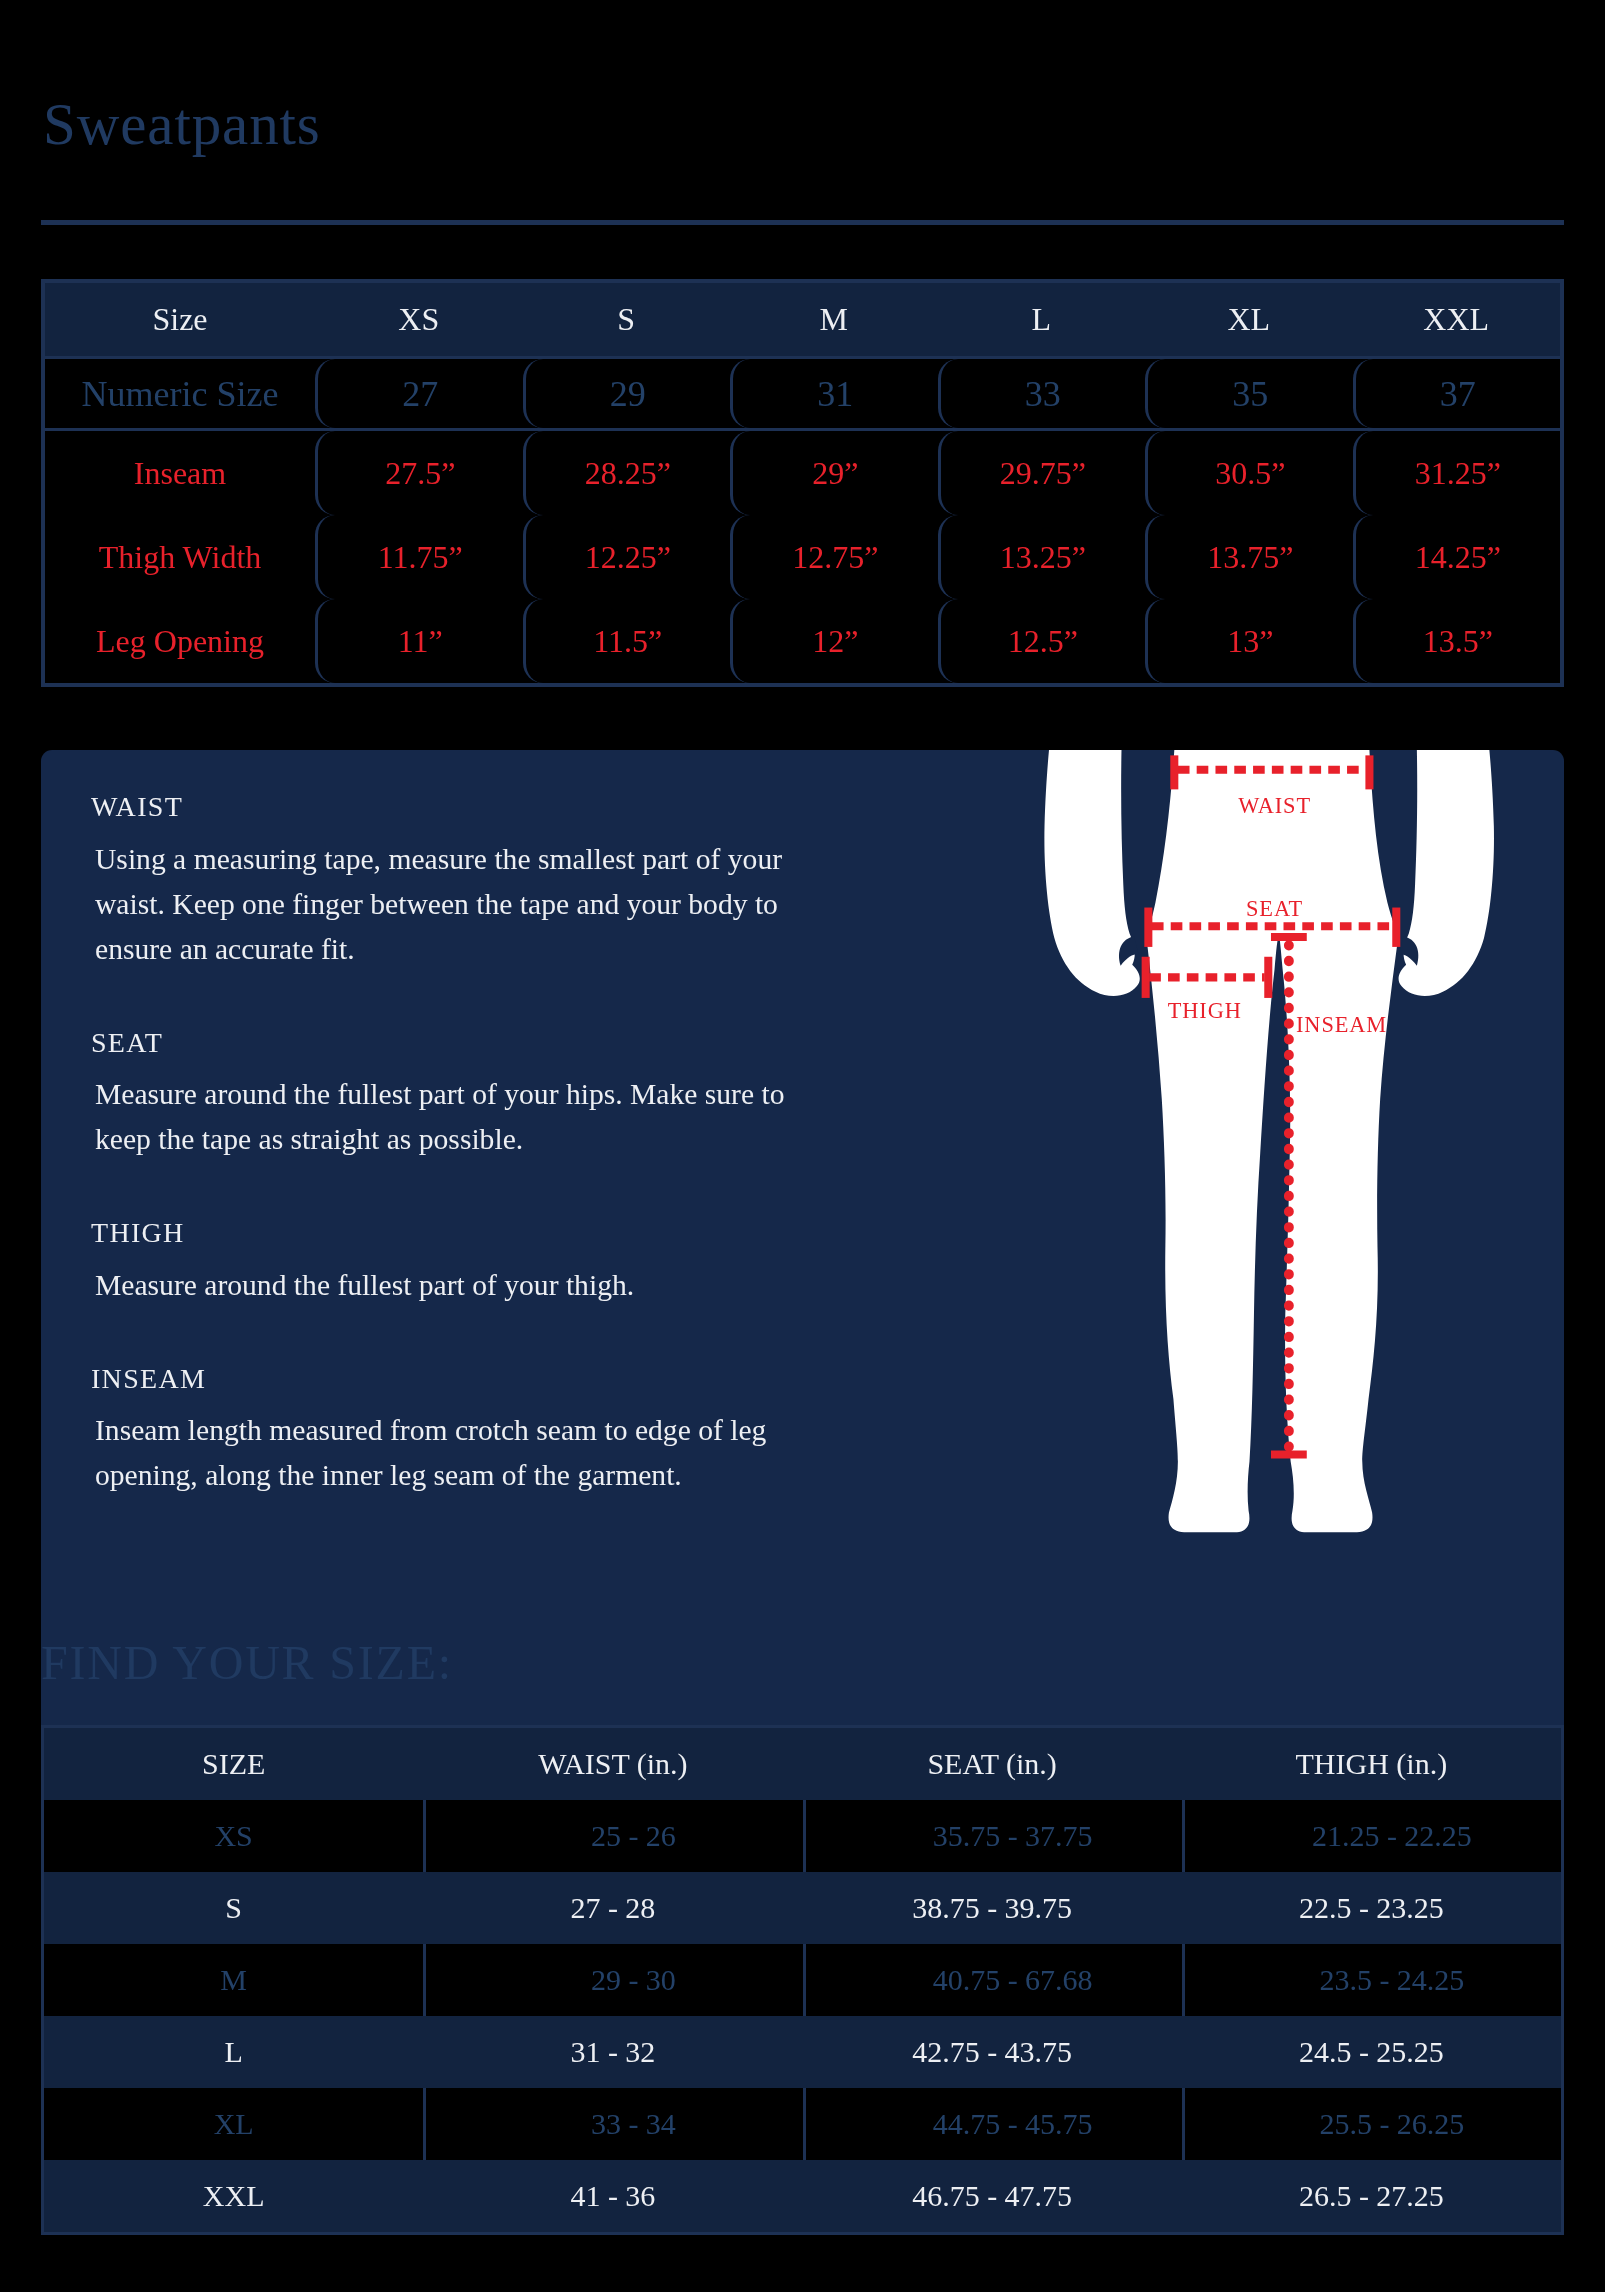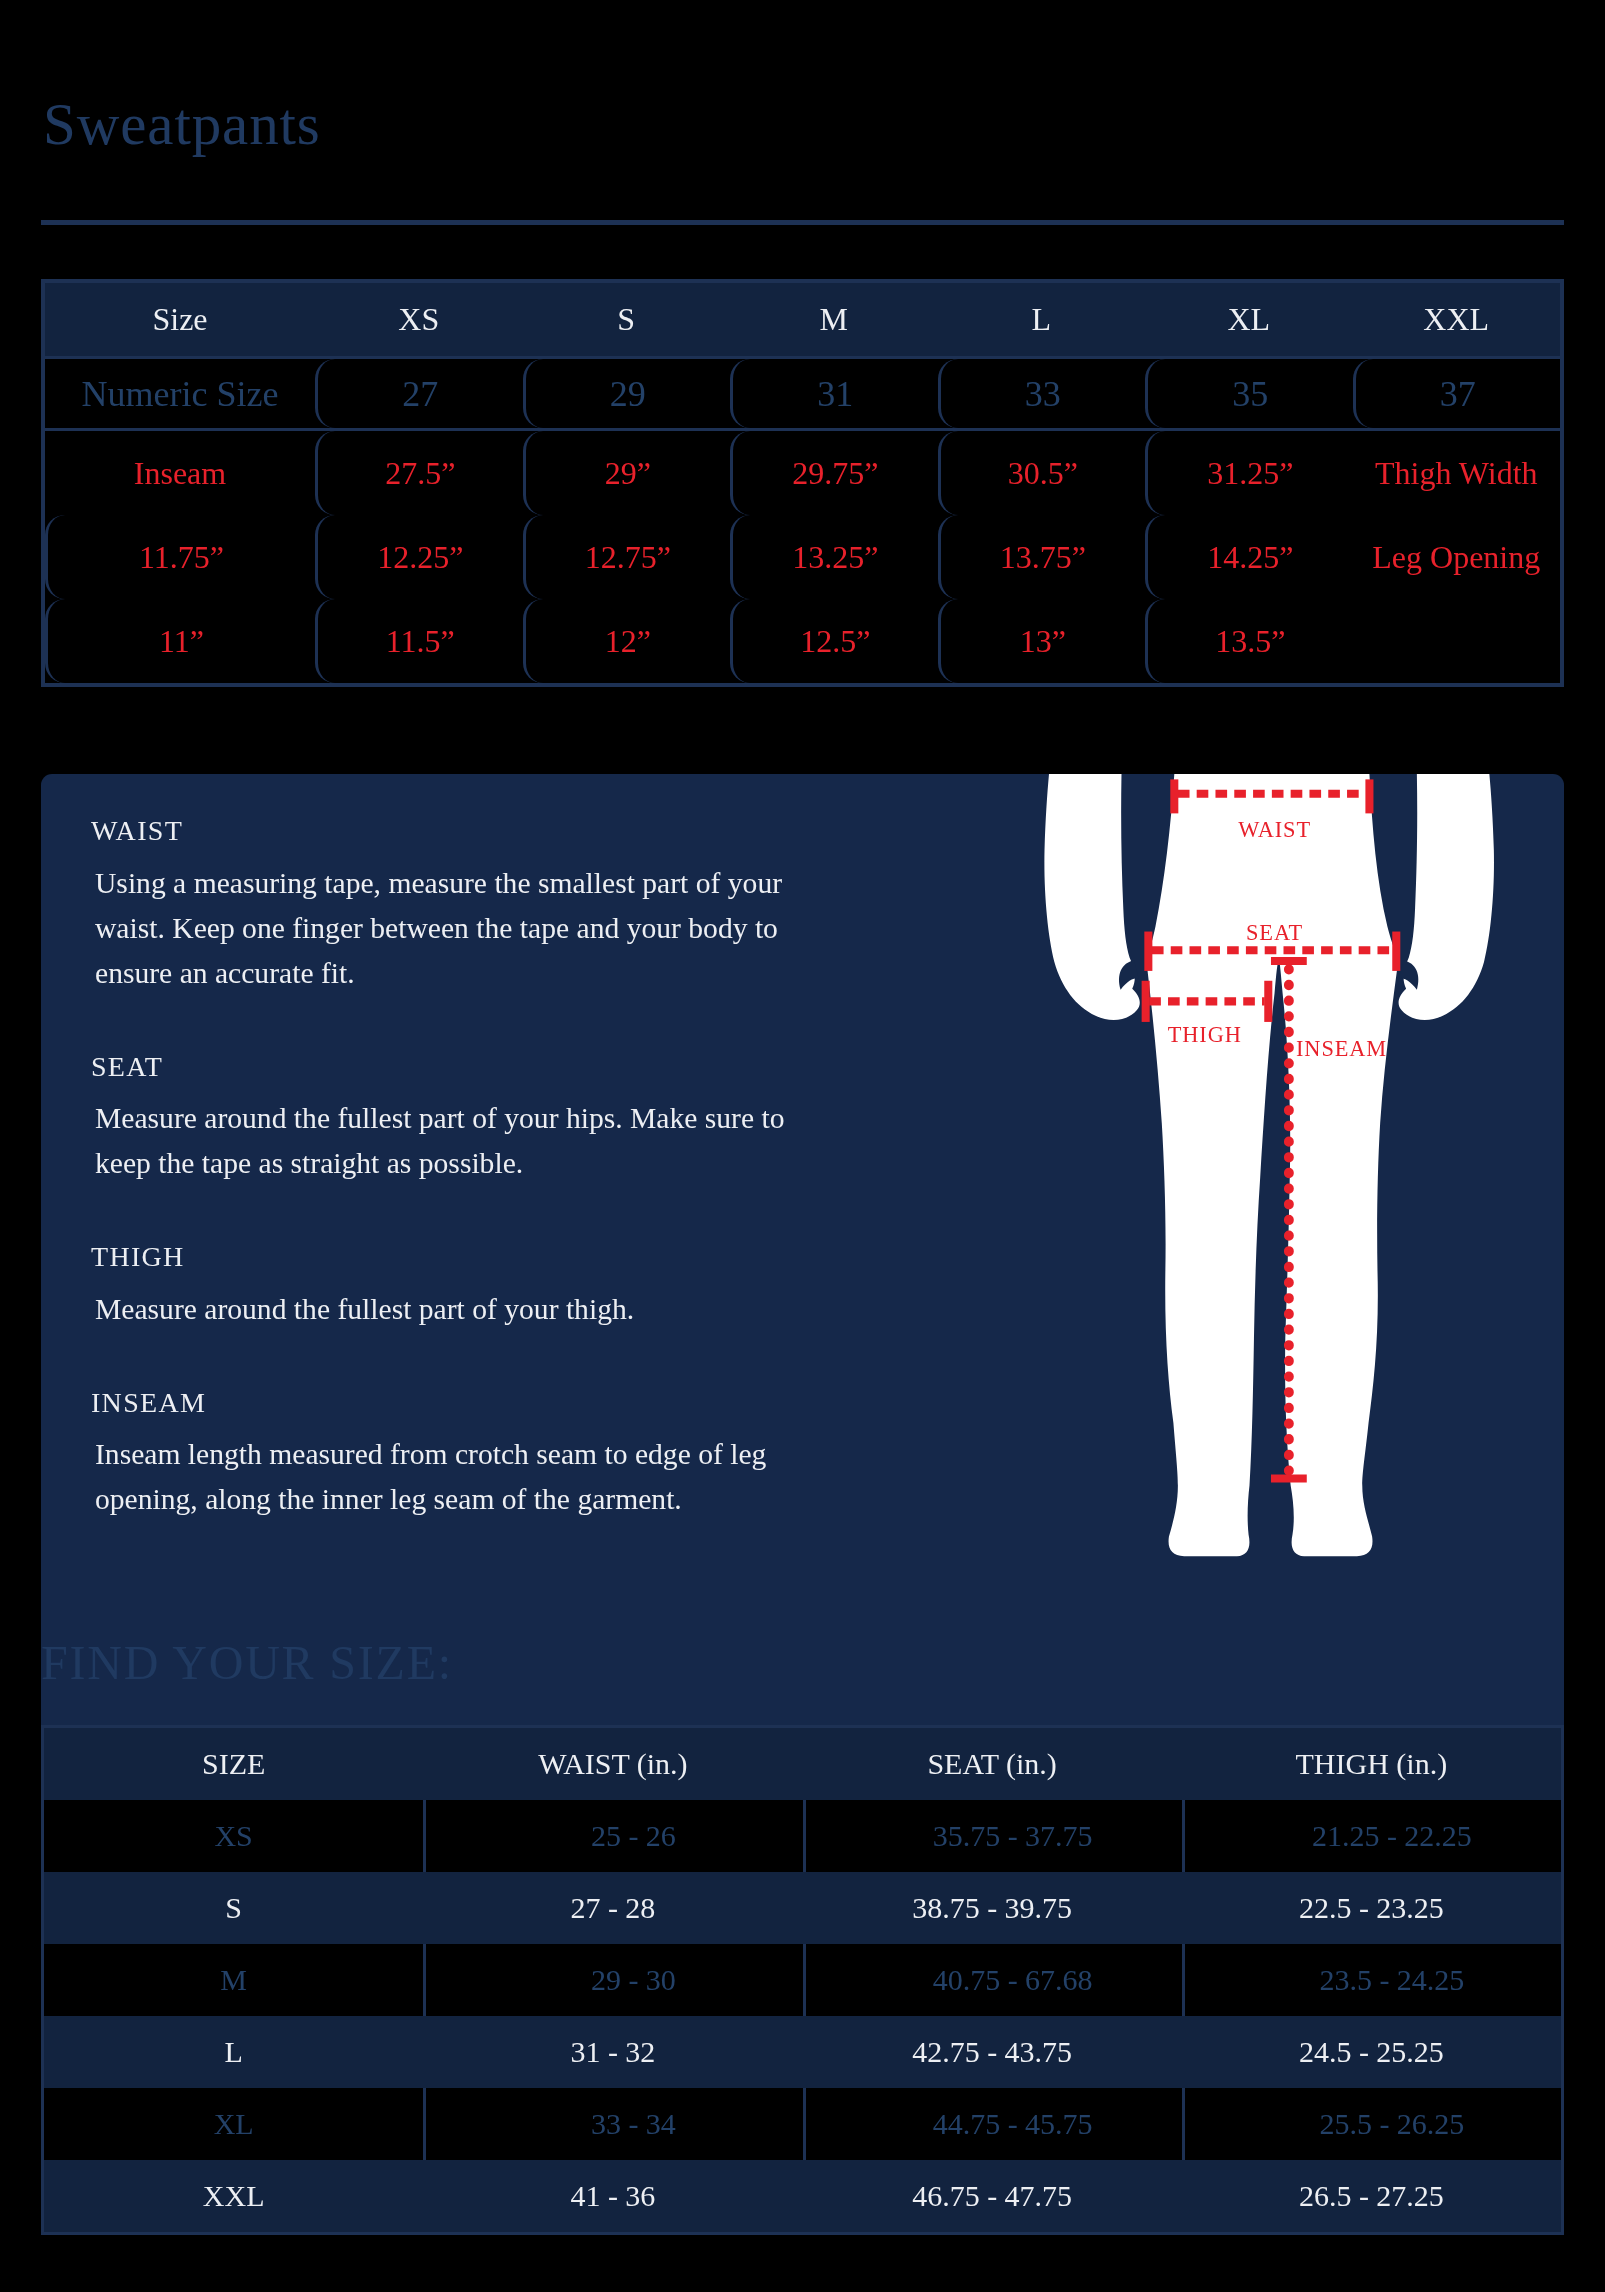--- a/index.html
+++ b/index.html
@@ -27,21 +27,21 @@
   .t1-head .c{display:flex;align-items:center;justify-content:center;font-size:32px;}
   .t1-num{display:grid;grid-template-columns:270px repeat(6,1fr);height:72px;
           border-top:3.6px solid var(--navy-border);color:var(--navy-text);}
   .t1-num .c{display:flex;align-items:center;justify-content:center;font-size:36px;}
   .t1-red{display:grid;grid-template-columns:270px repeat(6,1fr);grid-auto-rows:84px;
           border-top:3.6px solid var(--navy-border);color:var(--red);}
   .t1-red .c{display:flex;align-items:center;justify-content:center;font-size:32px;}
   .t1 .c.vb{border-left:3.6px solid var(--navy-border);border-radius:20px;}
 
   
-  .guide{position:absolute;left:41px;top:774px;width:1523px;height:996px;background:var(--navy-box);border-radius:11px;}
+  .guide{position:absolute;left:41px;top:750px;width:1523px;height:996px;background:var(--navy-box);border-radius:11px;}
   .guide-text{position:absolute;left:50px;top:40px;width:905px;color:var(--white);}
   .guide-section h3{font-size:28px;line-height:34px;font-weight:normal;letter-spacing:1.3px;margin:0 0 12.5px 0;}
   .guide-section p{font-size:29.6px;line-height:45px;margin:0 0 54px 4px;white-space:pre-line;}
   .diagram{position:absolute;right:0;top:0;width:578px;height:836px;}
   .diagram text{font-family:"Liberation Serif","DejaVu Serif",serif;font-size:25px;fill:var(--red);letter-spacing:1px;}
 
   
   .fys-heading{position:absolute;left:41px;top:1639px;font-size:48px;line-height:1;
                color:var(--navy-title);letter-spacing:1.8px;font-weight:normal;}
   .t2{position:absolute;left:41px;top:1725px;width:1523px;border:3.6px solid var(--navy-border);background:#000;}
@@ -73,20 +73,21 @@
       <div class="c vb">27</div>
       <div class="c vb">29</div>
       <div class="c vb">31</div>
       <div class="c vb">33</div>
       <div class="c vb">35</div>
       <div class="c vb">37</div>
     </div>
   <div class="t1-red">
       <div class="c">Inseam</div>
       <div class="c vb">27.5”</div>
+      <div class="c vb">28.25”</div>
       <div class="c vb">29”</div>
       <div class="c vb">29.75”</div>
       <div class="c vb">30.5”</div>
       <div class="c vb">31.25”</div>
       <div class="c">Thigh Width</div>
       <div class="c vb">11.75”</div>
       <div class="c vb">12.25”</div>
       <div class="c vb">12.75”</div>
       <div class="c vb">13.25”</div>
       <div class="c vb">13.75”</div>

